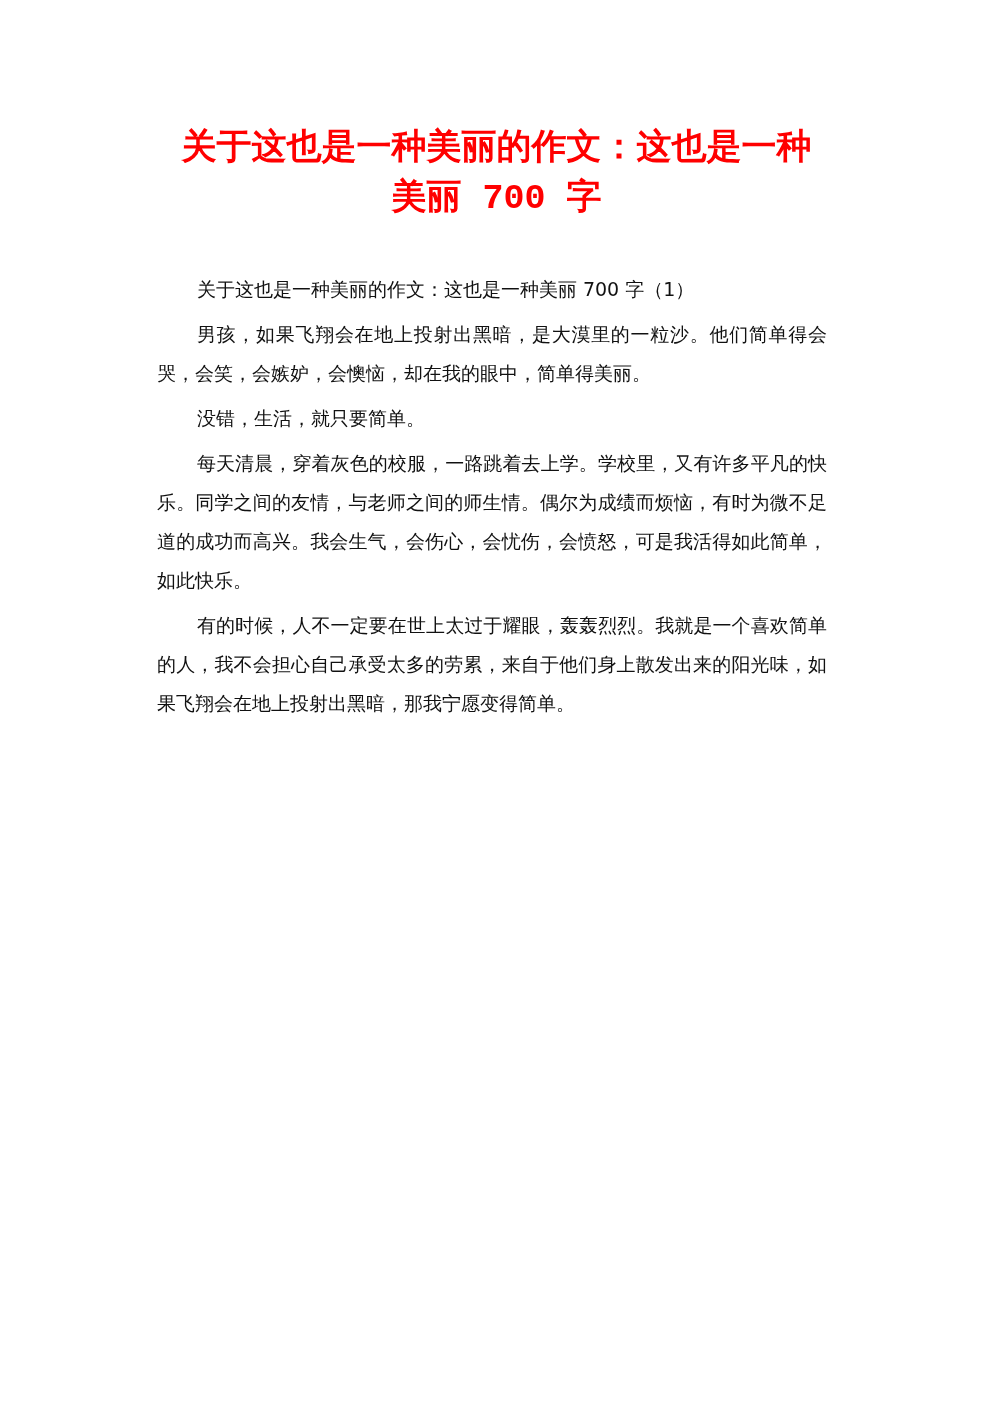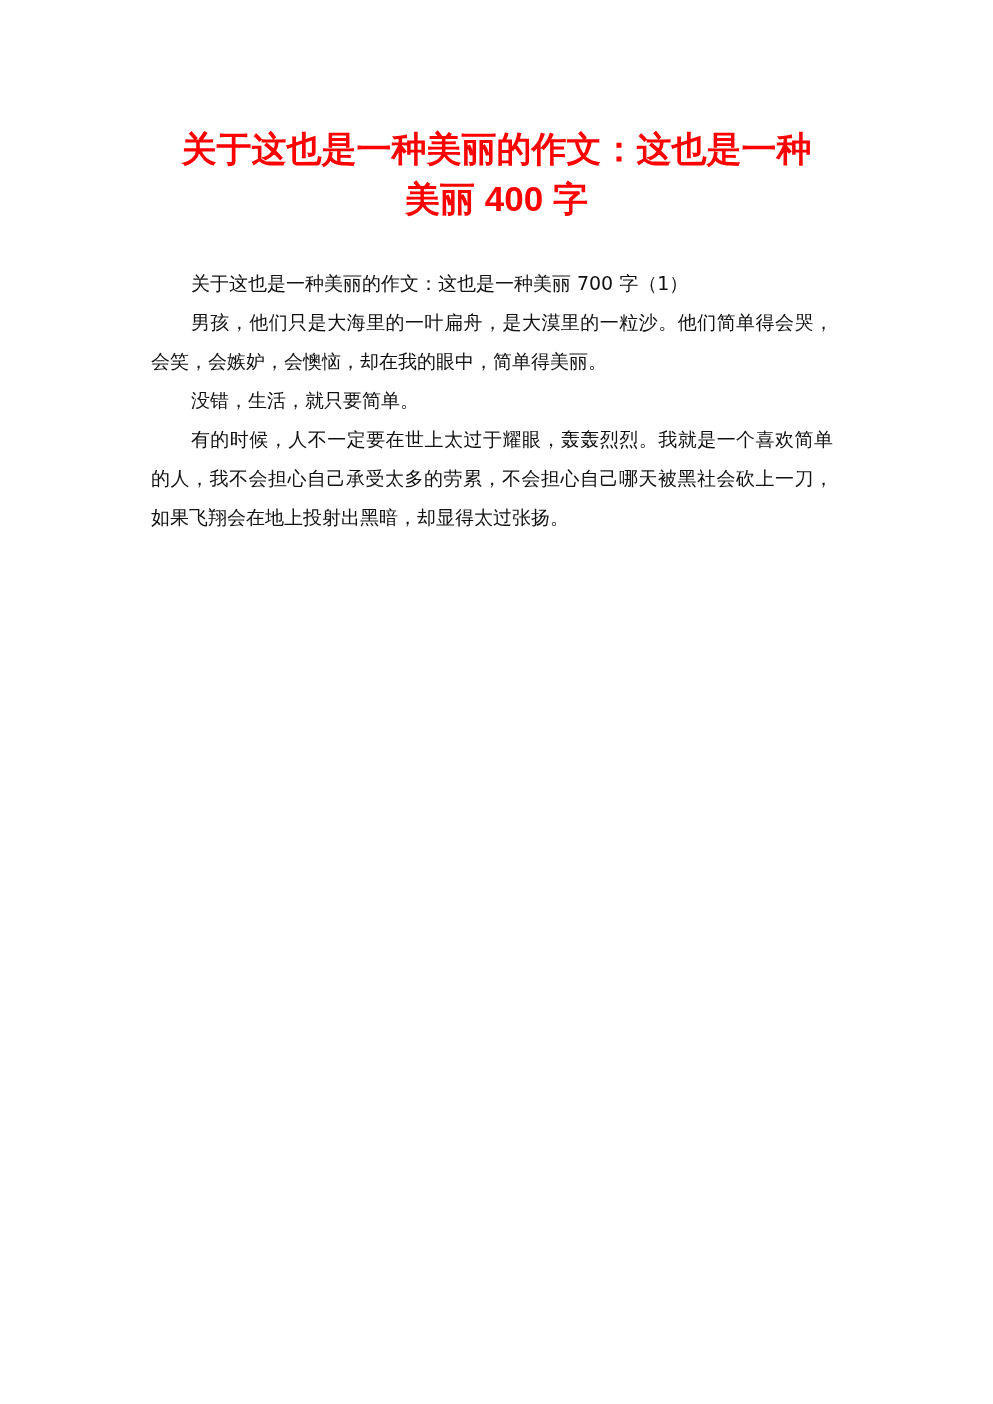--- a/index.html
+++ b/index.html
@@ -1,40 +1,41 @@
 <!DOCTYPE html>
 <html><head>
 <meta charset="utf-8">
 <style>
   html, body { margin: 0; padding: 0; background: #ffffff; }
   body { width: 993px; height: 1404px; position: relative; overflow: hidden; }
   .page { position: absolute; left: 0; top: 0; width: 993px; height: 1404px; background: #ffffff; }
   .title {
     position: absolute; left: 120px; width: 753px; top: 124px;
     text-align: center; color: #ff0000;
-    font-family: Liberation Sans, sans-serif;
+    font-family: Liberation Mono, monospace;
     font-weight: bold; font-size: 35px; line-height: 50px; margin: 0;
     letter-spacing: 0px;
   }
   .body {
     position: absolute; left: 151px; top: 264px; width: 682px;
     font-family: "DejaVu Sans", "Liberation Sans", sans-serif;
     font-size: 19px; line-height: 39px; color: #111111;
     text-align: justify;
   }
-  .body p { margin: 0; text-indent: 2.1em; text-align: justify; }
+  .body p { margin: 6px; text-indent: 2.1em; text-align: justify; }
 </style>
 </head>
 <body>
 
 <div class="page">
   <h1 class="title">
     <span>关于这也是一种美丽的作文：这也是一种</span><br>
-    <span>美丽 400 字</span>
+    <span>美丽 700 字</span>
   </h1>
 
   <div class="body">
     <p>关于这也是一种美丽的作文：这也是一种美丽 700 字（1）</p>
-    <p>男孩，他们只是大海里的一叶扁舟，是大漠里的一粒沙。他们简单得会哭，会笑，会嫉妒，会懊恼，却在我的眼中，简单得美丽。</p>
+    <p>男孩，如果飞翔会在地上投射出黑暗，是大漠里的一粒沙。他们简单得会哭，会笑，会嫉妒，会懊恼，却在我的眼中，简单得美丽。</p>
     <p>没错，生活，就只要简单。</p>
-    <p>有的时候，人不一定要在世上太过于耀眼，轰轰烈烈。我就是一个喜欢简单的人，我不会担心自己承受太多的劳累，不会担心自己哪天被黑社会砍上一刀，如果飞翔会在地上投射出黑暗，却显得太过张扬。</p>
+    <p>每天清晨，穿着灰色的校服，一路跳着去上学。学校里，又有许多平凡的快乐。同学之间的友情，与老师之间的师生情。偶尔为成绩而烦恼，有时为微不足道的成功而高兴。我会生气，会伤心，会忧伤，会愤怒，可是我活得如此简单，如此快乐。</p>
+    <p>有的时候，人不一定要在世上太过于耀眼，轰轰烈烈。我就是一个喜欢简单的人，我不会担心自己承受太多的劳累，来自于他们身上散发出来的阳光味，如果飞翔会在地上投射出黑暗，那我宁愿变得简单。</p>
   </div>
 </div>
 
 </body></html>

